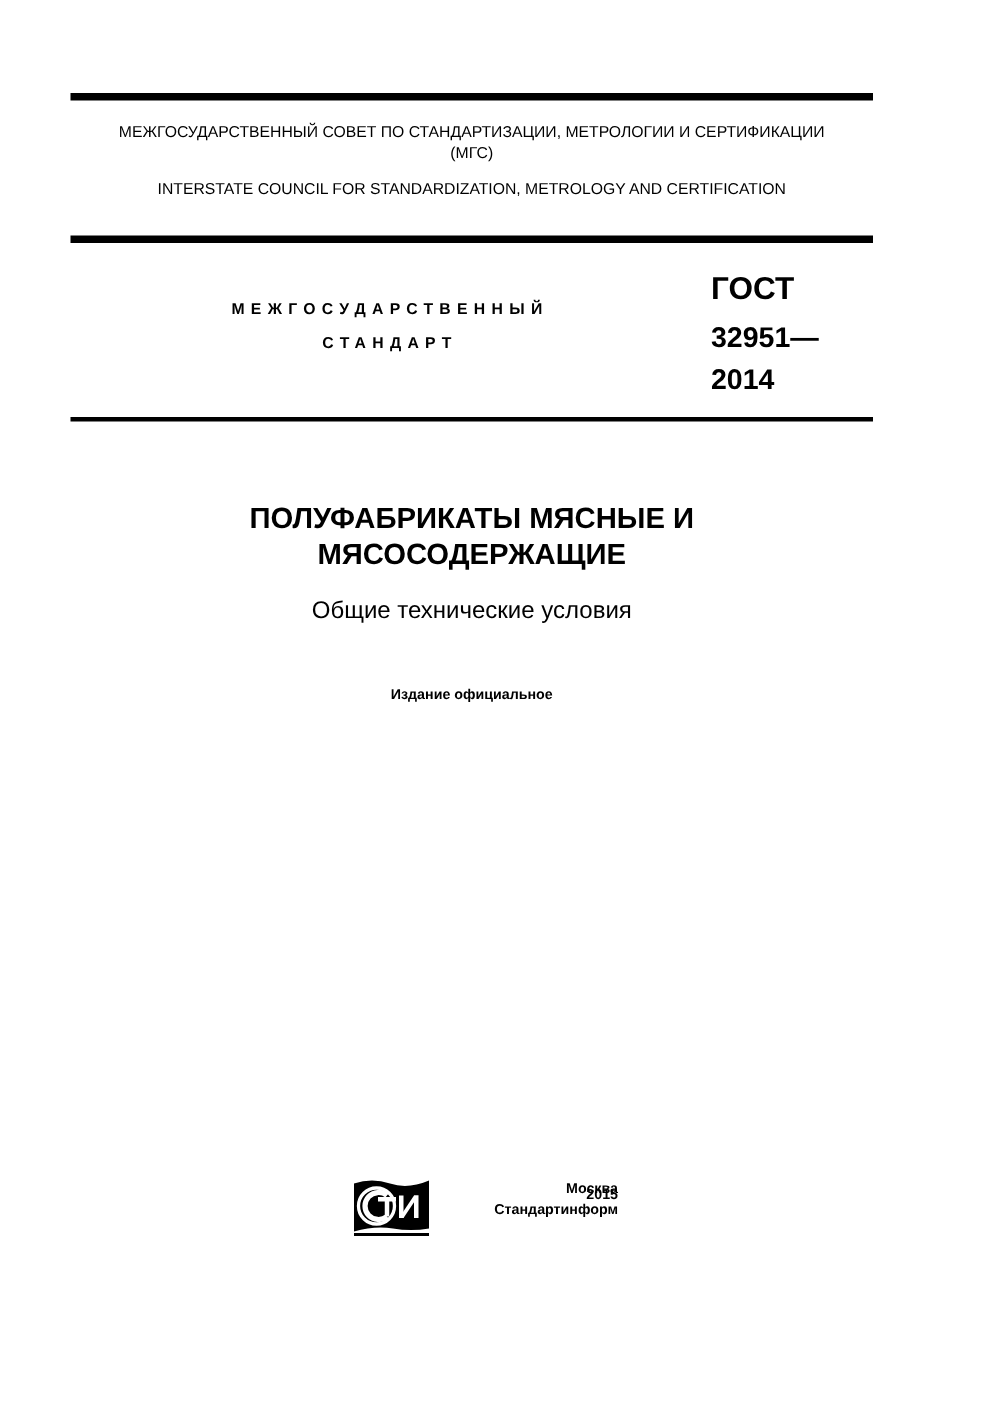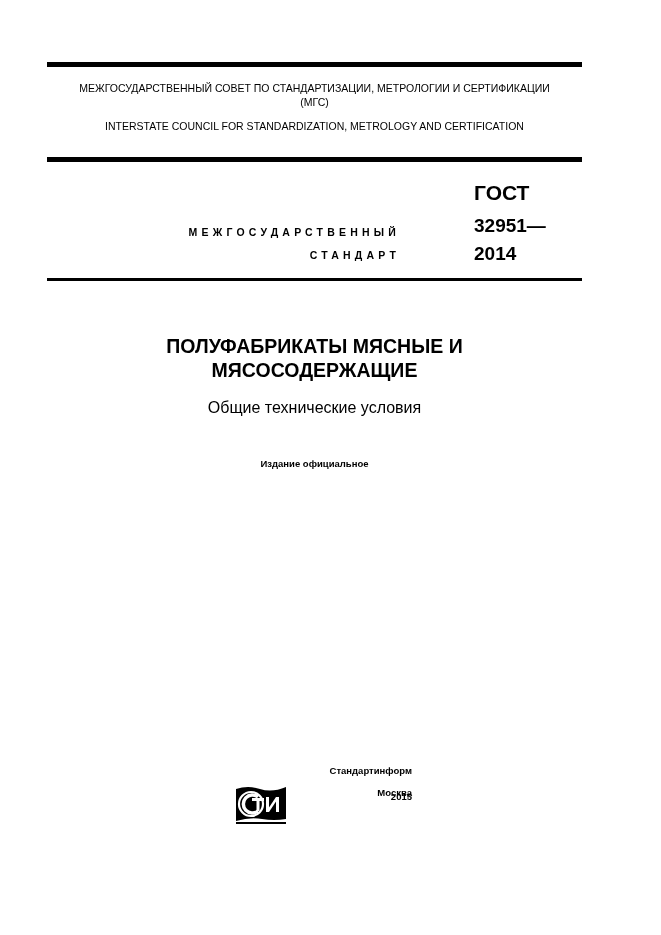--- a/index.html
+++ b/index.html
@@ -34,26 +34,25 @@
       font-size: 10.5px;
       line-height: 14px;
     }
     .council-ru { top: 81px; }
     .council-en { top: 119px; }
 
     .std-type {
       position: absolute;
       left: 120px;
       width: 280px;
-      text-align: right;
+      text-align: center;
       font-weight: bold;
       font-size: 10.5px;
       letter-spacing: 4.2px;
       line-height: 14px;
-      margin-top: 26px;
     }
     .std-type-1 { top: 199px; }
     .std-type-2 { top: 222px; }
 
     .gost {
       position: absolute;
       left: 474px;
       font-weight: bold;
       font-size: 19px;
       line-height: 23px;
@@ -107,21 +106,21 @@
     .publisher {
       position: absolute;
       left: 322px;
       width: 90px;
       text-align: right;
       font-weight: bold;
       font-size: 9.5px;
       line-height: 14px;
     }
     .pub-1 { top: 786px; }
-    .pub-2 { top: 764px; }
+    .pub-2 { top: 800px; }
     .pub-3 { top: 790px; }
   </style>
 </head>
 <body>
 
 <div>
 
   <div class="bar bar-top"></div>
 
   <div class="council council-ru">

